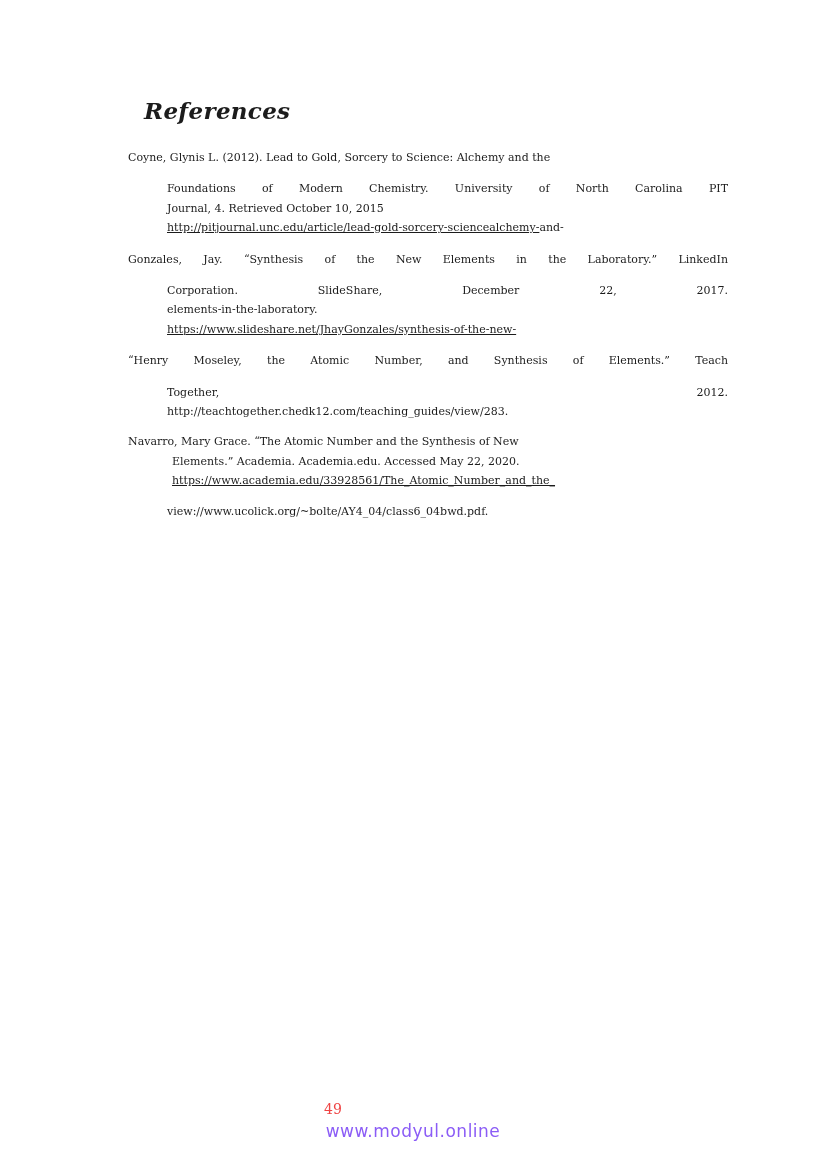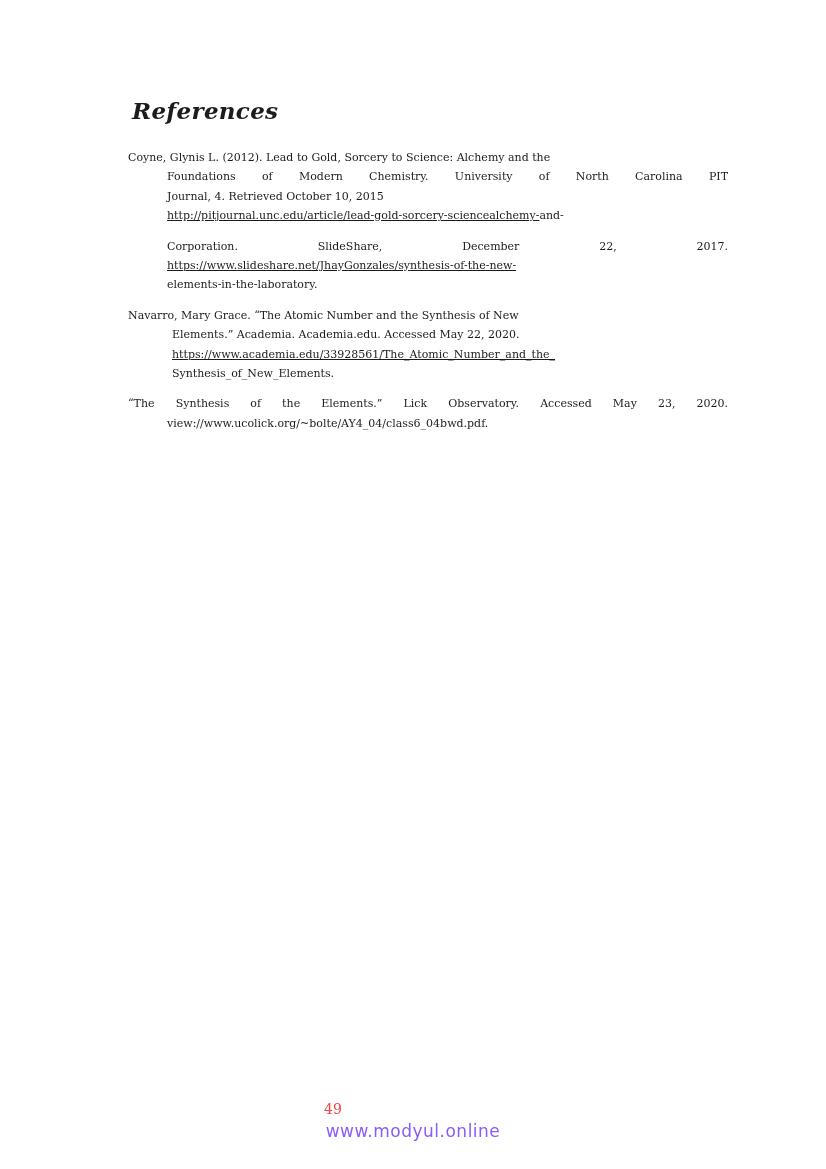--- a/index.html
+++ b/index.html
@@ -14,31 +14,31 @@
   .doc{
     position:absolute;
     top:97px;left:128px;width:600px;
   }
   .title{
     font-family:"DejaVu Serif", serif;
     font-size:23px;
     font-weight:bold;
     font-style:italic;
     letter-spacing:0.3px;
-    margin:0 0 24px 4px;
+    margin:0 0 24px 16px;
   }
   .ref{
     font-size:11px;
     line-height:19.4px;
     margin:0 0 11px 0;
   }
   .line{white-space:normal;}
   .ind{padding-left:39px;}
   .ind2{padding-left:44px;}
-  .jst{text-align:justify;text-align-last:justify;}
+  .jst{text-align:justify;text-align-last:justify;margin-top:12px;}
   .u{text-decoration:underline;}
   .page-number{
     position:absolute;
     top:1101px;left:0;width:666px;
     text-align:center;
     font-size:14px;
     color:#ef4444;
   }
   .watermark{
     position:absolute;
@@ -59,34 +59,38 @@
 
   <div class="ref">
     <div class="line"><span>Coyne, Glynis L. (2012). Lead to Gold, Sorcery to Science: Alchemy and the</span></div>
     <div class="line ind jst"><span>Foundations of Modern Chemistry. University of North Carolina PIT</span></div>
     <div class="line ind"><span>Journal, 4. Retrieved October 10, 2015</span></div>
     <div class="line ind"><span class="u">http://pitjournal.unc.edu/article/lead-gold-sorcery-sciencealchemy-</span><span>and-</span></div>
   </div>
 
 
   <div class="ref">
+    <div class="line jst"><span>Gonzales, Jay. “Synthesis of the New Elements in the Laboratory.” LinkedIn</span></div>
     <div class="line ind jst"><span>Corporation. SlideShare, December 22, 2017.</span></div>
+    <div class="line ind"><span>elements-in-the-laboratory.</span></div>
     <div class="line ind"><span class="u">https://www.slideshare.net/JhayGonzales/synthesis-of-the-new-</span></div>
-    <div class="line ind"><span>elements-in-the-laboratory.</span></div>
   </div>
 
+  <div class="ref">
+    <div class="line jst"><span>“Henry Moseley, the Atomic Number, and Synthesis of Elements.” Teach</span></div>
+    <div class="line ind jst"><span>Together, 2012.</span></div>
+    <div class="line ind"><span>http://teachtogether.chedk12.com/teaching_guides/view/283.</span></div>
+  </div>
 
   <div class="ref">
     <div class="line"><span>Navarro, Mary Grace. “The Atomic Number and the Synthesis of New</span></div>
     <div class="line ind2"><span>Elements.” Academia. Academia.edu. Accessed May 22, 2020.</span></div>
     <div class="line ind2"><span class="u">https://www.academia.edu/33928561/The_Atomic_Number_and_the_</span></div>
-    <div class="line ind2"><span>Synthesis_of_New_Elements.</span></div>
   </div>
 
   <div class="ref">
-    <div class="line jst"><span>“The Synthesis of the Elements.” Lick Observatory. Accessed May 23, 2020.</span></div>
     <div class="line ind"><span>view://www.ucolick.org/~bolte/AY4_04/class6_04bwd.pdf.</span></div>
   </div>
 
 </div>
 
 <div class="page-number">49</div>
 <div class="watermark">www.modyul.online</div>
 
 </body></html>

